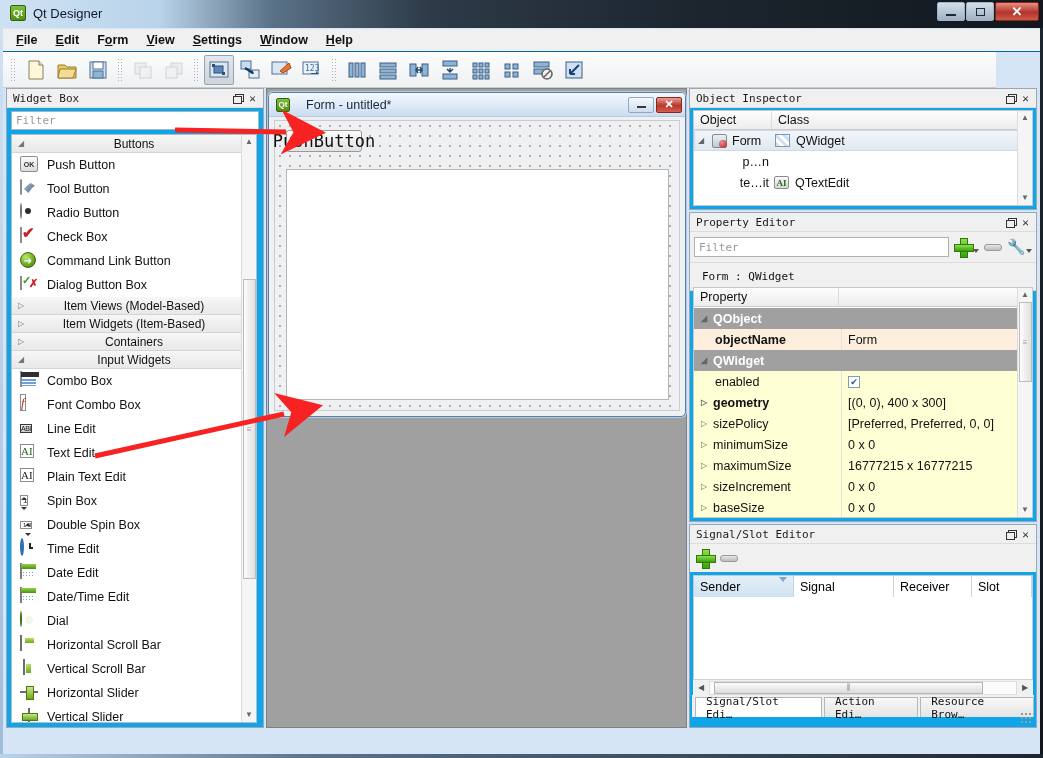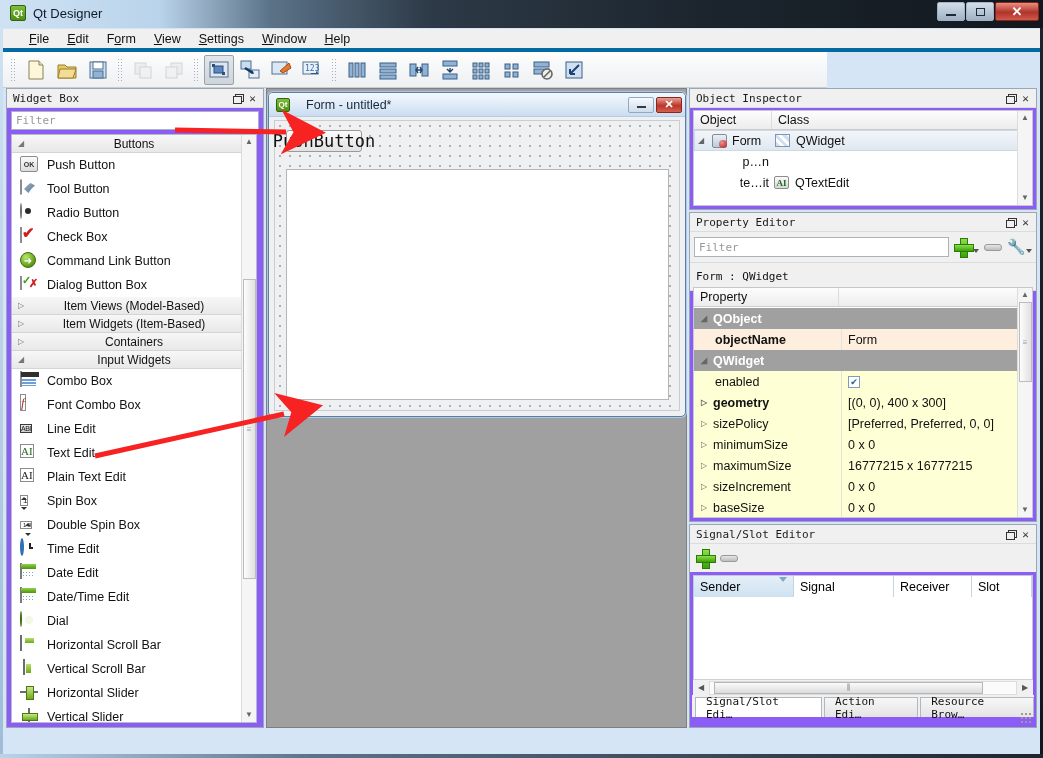--- a/index.html
+++ b/index.html
@@ -54,31 +54,31 @@
     background: linear-gradient(#e98f80,#b0342a 55%,#cf5a4b);
     border-color: #8c241c; color: #fff; font-weight: bold; font-size: 13px;
   }
   .wb .min-glyph { width: 10px; height: 2px; background: #1c2a38; margin-top: 6px; }
   .wb .max-glyph { width: 9px; height: 8px; border: 1.5px solid #1c2a38; }
 
   
   .menubar {
     position: absolute; left: 3px; top: 29px; width: 1037px; height: 23px;
     background: #f0f0f0;
-    border-bottom: 4px solid #0369a1;
-    display: flex; align-items: center; padding-left: 17px;
+    border-bottom: 1px solid #0369a1;
+    display: flex; align-items: center; padding-left: 4px; font-weight: bold;
   }
   .menu-item {
     padding: 3px 9px; color: #111; font-size: 12.5px; cursor: default;
   }
   .menu-item u { text-decoration: underline; }
 
   
   .toolbar {
-    position: absolute; left: 3px; top: 52px; width: 824px; height: 36px;
+    position: absolute; left: 3px; top: 52px; width: 993px; height: 36px;
     background: linear-gradient(#fdfdfd,#eef0f2);
     border-bottom: 1px solid #c8cdd2;
     display: flex; align-items: center; padding-left: 4px; gap: 1px;
   }
   .tgrip {
     width: 7px; height: 24px;
     background-image: radial-gradient(circle, #aab0b6 1px, transparent 1px);
     background-size: 3px 3px;
     margin: 0 3px;
   }
@@ -86,21 +86,21 @@
     width: 30px; height: 30px;
     display: flex; align-items: center; justify-content: center;
     border: 1px solid transparent; border-radius: 2px;
   }
   .tbtn.checked { border: 1px solid #9aa3ac; background: linear-gradient(#e3e7eb,#cdd4da); }
   .tbtn.disabled { opacity: .42; }
 
   
   .dock {
     position: absolute;
-    background: #8b5cf6;
+    background: #0ea5e9;
     border: 1px solid #9ba7b3;
   }
   .dock-title {
     height: 19px; background: #f0f0f0;
     display: flex; align-items: center;
     padding: 0 3px 0 6px;
     font-family: "DejaVu Sans Mono", monospace;
     font-size: 11px; color: #1a1a1a;
     border-bottom: 1px solid #dcdcdc;
   }
@@ -328,21 +328,21 @@
   .plus-icon:before { left: 6px; top: 0; width: 6px; height: 18px; }
   .plus-icon:after { left: 0; top: 6px; width: 18px; height: 6px; }
   .minus-icon {
     width: 18px; height: 7px; border: 1px solid #9a9a9a; border-radius: 3px;
     background: linear-gradient(#e6e6e6,#bdbdbd);
   }
   .wrench-icon { width: 18px; height: 18px; font-size: 15px; color: #7e8a96; line-height: 18px; }
   .caret-dn { width: 0; height: 0; border-left: 3px solid transparent; border-right: 3px solid transparent; border-top: 4px solid #555; align-self: flex-end; margin-bottom: 3px; }
 
   .pe-objline {
-    height: 29px; display: flex; align-items: center; padding-left: 6px;
+    height: 29px; display: flex; align-items: center; padding-left: 12px;
     background: #f0f0f0; border-top: 1px solid #dcdcdc; border-bottom: 1px solid #dcdcdc;
     font-family: "DejaVu Sans Mono", monospace; font-size: 11px; color: #111;
   }
   .prop-row { height: 21px; display: flex; align-items: center; font-size: 12.5px; color: #111; }
   .prop-row .pname { width: 148px; display: flex; align-items: center; gap: 3px; padding-left: 4px; border-right: 1px solid #e2e2e2; height: 100%; }
   .prop-row .pval { flex: 1; padding-left: 6px; display: flex; align-items: center; height: 100%; }
   .prop-row.group { background: #a0a0a0; color: #fff; font-weight: bold; }
   .prop-row.group .pname { border-right: none; }
   .prop-row.yellow { background: #ffffd5; }
   .prop-row.peach { background: #fdeedd; }

